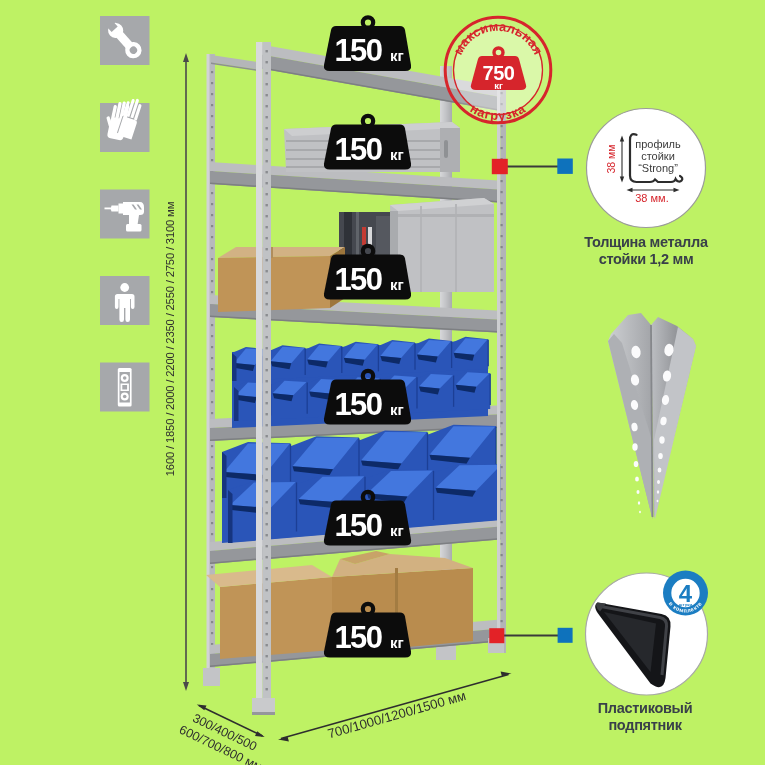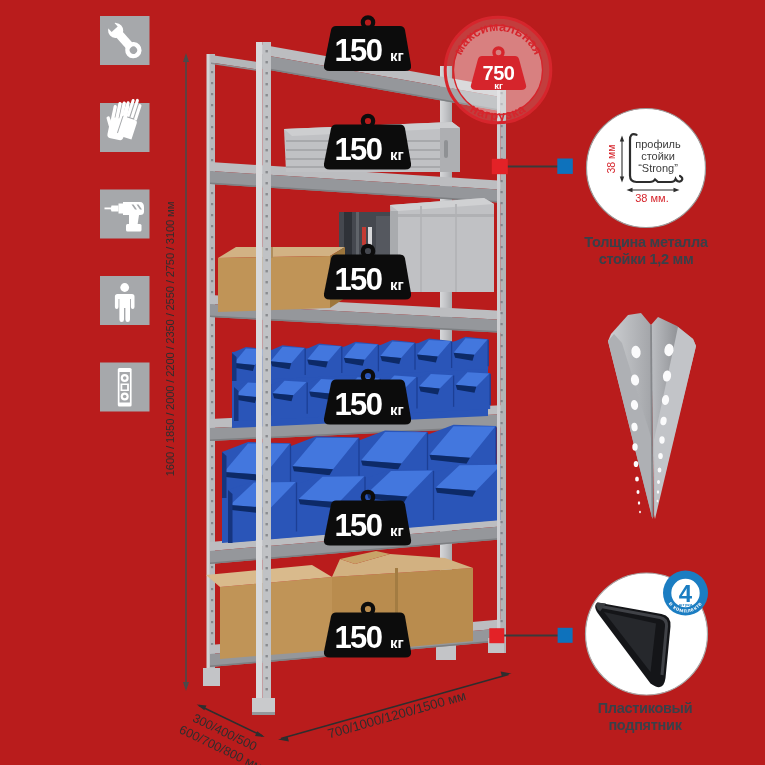--- a/index.html
+++ b/index.html
@@ -1,16 +1,16 @@
 <!DOCTYPE html>
 <html><head>
 <meta charset="utf-8">
 <style>
 html,body{margin:0;padding:0;background:#ffffff;}
-#stage{position:relative;width:765px;height:765px;background:#b91c1c;overflow:hidden;
+#stage{position:relative;width:765px;height:765px;background:#bef264;overflow:hidden;
 font-family:"Liberation Sans", sans-serif;}
 svg{display:block;}
 </style>
 </head>
 <body>
 <div id="stage">
 <svg width="765" height="765" viewBox="0 0 765 765">
 <defs>
 <linearGradient id="postg" x1="0" y1="0" x2="1" y2="0">
  <stop offset="0" stop-color="#d7d8da"></stop>

